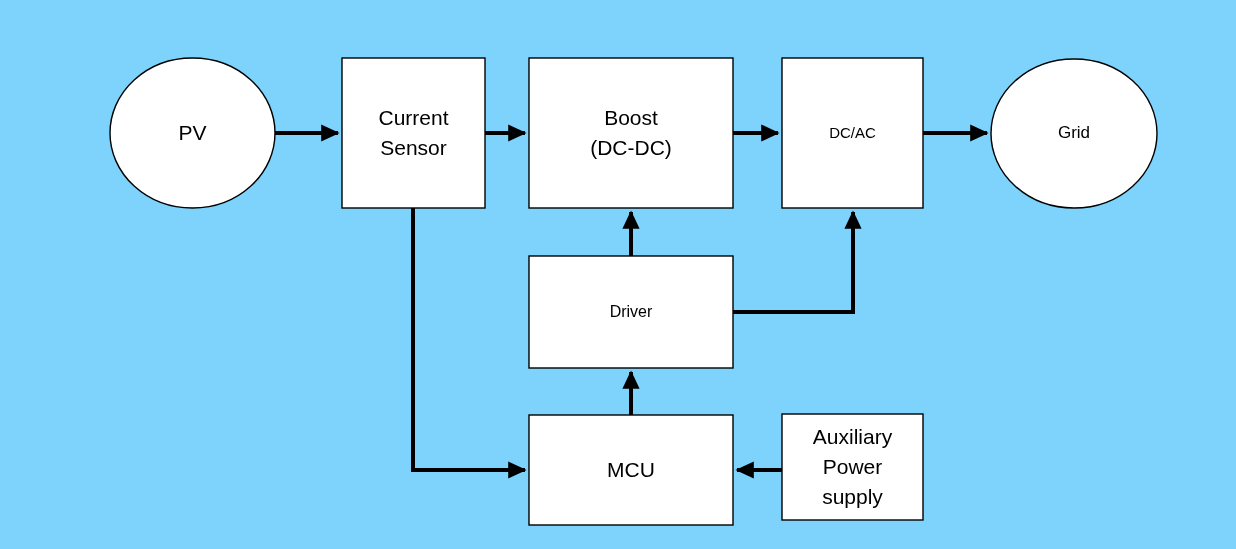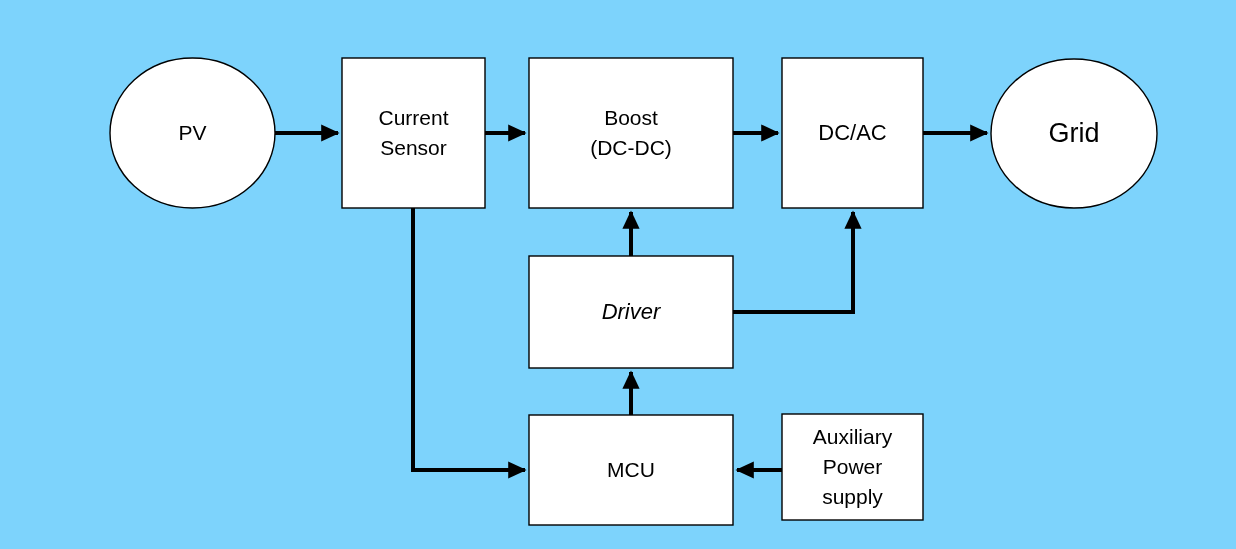--- a/index.html
+++ b/index.html
@@ -69,21 +69,21 @@
         <rect x="529" y="415" width="204" height="110" fill="#ffffff" stroke="#000000" stroke-width="1.4"></rect>
         <rect x="782" y="414" width="141" height="106" fill="#ffffff" stroke="#000000" stroke-width="1.4"></rect>
       </g>
   </svg>
   <div id="node-label-layer">
       <div class="node-label" style="left: 110px; top: 58px; width: 165px; height: 150px; font-size: 21px;">PV</div>
       <div class="node-label" style="left: 342px; top: 58px; width: 143px; height: 150px; font-size: 21px;">Current
 Sensor</div>
       <div class="node-label" style="left: 529px; top: 58px; width: 204px; height: 150px; font-size: 21px;">Boost
 (DC-DC)</div>
-      <div class="node-label" style="left: 782px; top: 58px; width: 141px; height: 150px; font-size: 22px; text-align: right;">DC/AC</div>
-      <div class="node-label" style="left: 991px; top: 59px; width: 166px; height: 149px; font-size: 27px;">Grid</div>
-      <div class="node-label" style="left: 529px; top: 256px; width: 204px; height: 112px; font-size: 22px; font-style: italic;">Driver</div>
+      <div class="node-label" style="left: 782px; top: 58px; width: 141px; height: 150px; font-size: 15px; text-align: right;">DC/AC</div>
+      <div class="node-label" style="left: 991px; top: 59px; width: 166px; height: 149px; font-size: 17px;">Grid</div>
+      <div class="node-label" style="left: 529px; top: 256px; width: 204px; height: 112px; font-size: 16px;">Driver</div>
       <div class="node-label" style="left: 529px; top: 415px; width: 204px; height: 110px; font-size: 21px; border-radius: 30px;">MCU</div>
       <div class="node-label" style="left: 782px; top: 414px; width: 141px; height: 106px; font-size: 21px; text-align: center;">Auxiliary
 Power
 supply</div>
     </div>
 </div>
 
 </body></html>

